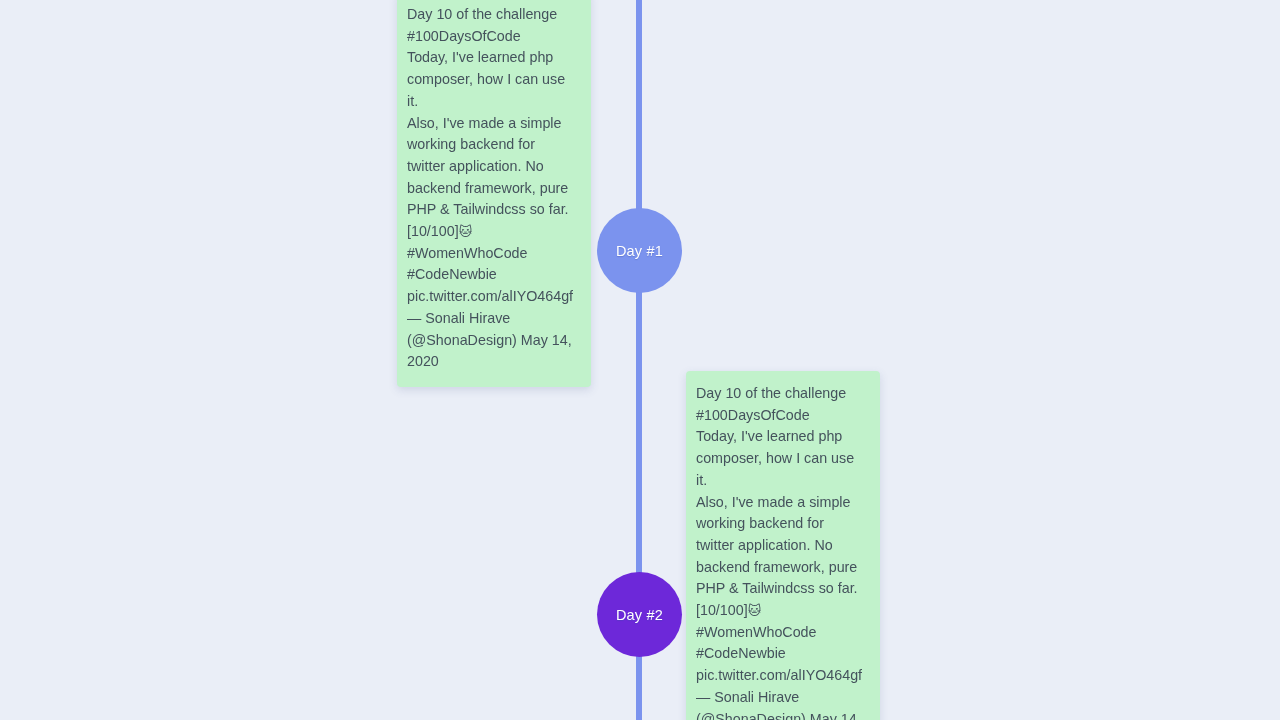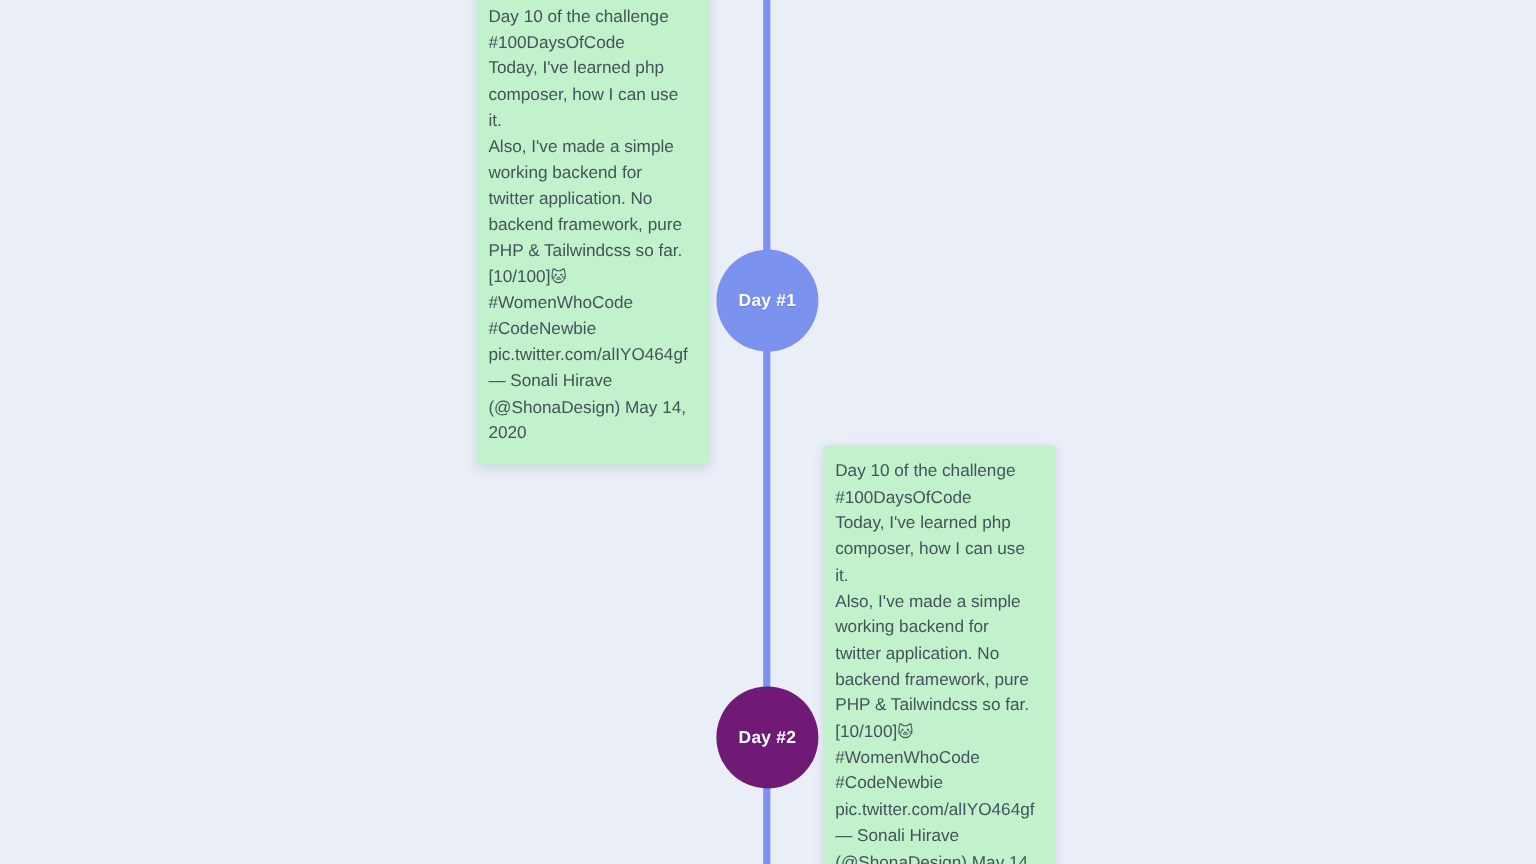--- a/index.html
+++ b/index.html
@@ -38,21 +38,21 @@
     position:absolute;
     width:85px;
     height:85px;
     border-radius:50%;
     background:#7b93ee;
     display:flex;
     align-items:center;
     justify-content:center;
     color:#ffffff;
     font-size:14.5px;
-    font-weight:bold;
+    font-weight:normal;
     letter-spacing:0.2px;
     z-index:3;
     text-shadow:0 1px 1px rgba(60,80,170,0.35);
   }
   .marker-1 { left:597px; top:208px; }
   .marker-2 { left:597px; top:572px; }
 
   
   .card {
     position:absolute;
@@ -98,17 +98,17 @@
   </div>
 
   <div class="marker marker-1" style="background: rgb(123, 147, 238); color: rgb(255, 255, 255);">
     <span>Day #1</span>
   </div>
 
   <div class="card card-right" style="background: rgb(193, 242, 203);">
     <div class="card-text" style="color: rgb(68, 82, 92);"><span>Day 10 of the challenge</span><br><span>#100DaysOfCode</span><br><span>Today, I've learned php</span><br><span>composer, how I can use it.</span><br><span>Also, I've made a simple</span><br><span>working backend for</span><br><span>twitter application. No</span><br><span>backend framework, pure</span><br><span>PHP &amp; Tailwindcss so far.</span><br><span>[10/100]<span class="emoji">🐱</span></span><br><span>#WomenWhoCode</span><br><span>#CodeNewbie</span><br><span>pic.twitter.com/alIYO464gf</span><br><span>— Sonali Hirave</span><br><span>(@ShonaDesign) May 14,</span><br></div>
   </div>
 
-  <div class="marker marker-2" style="background: #701a75; color: rgb(255, 255, 255);">
+  <div class="marker marker-2" style="background: #6d28d9; color: rgb(255, 255, 255);">
     <span>Day #2</span>
   </div>
 
 </div>
 
 </body></html>

